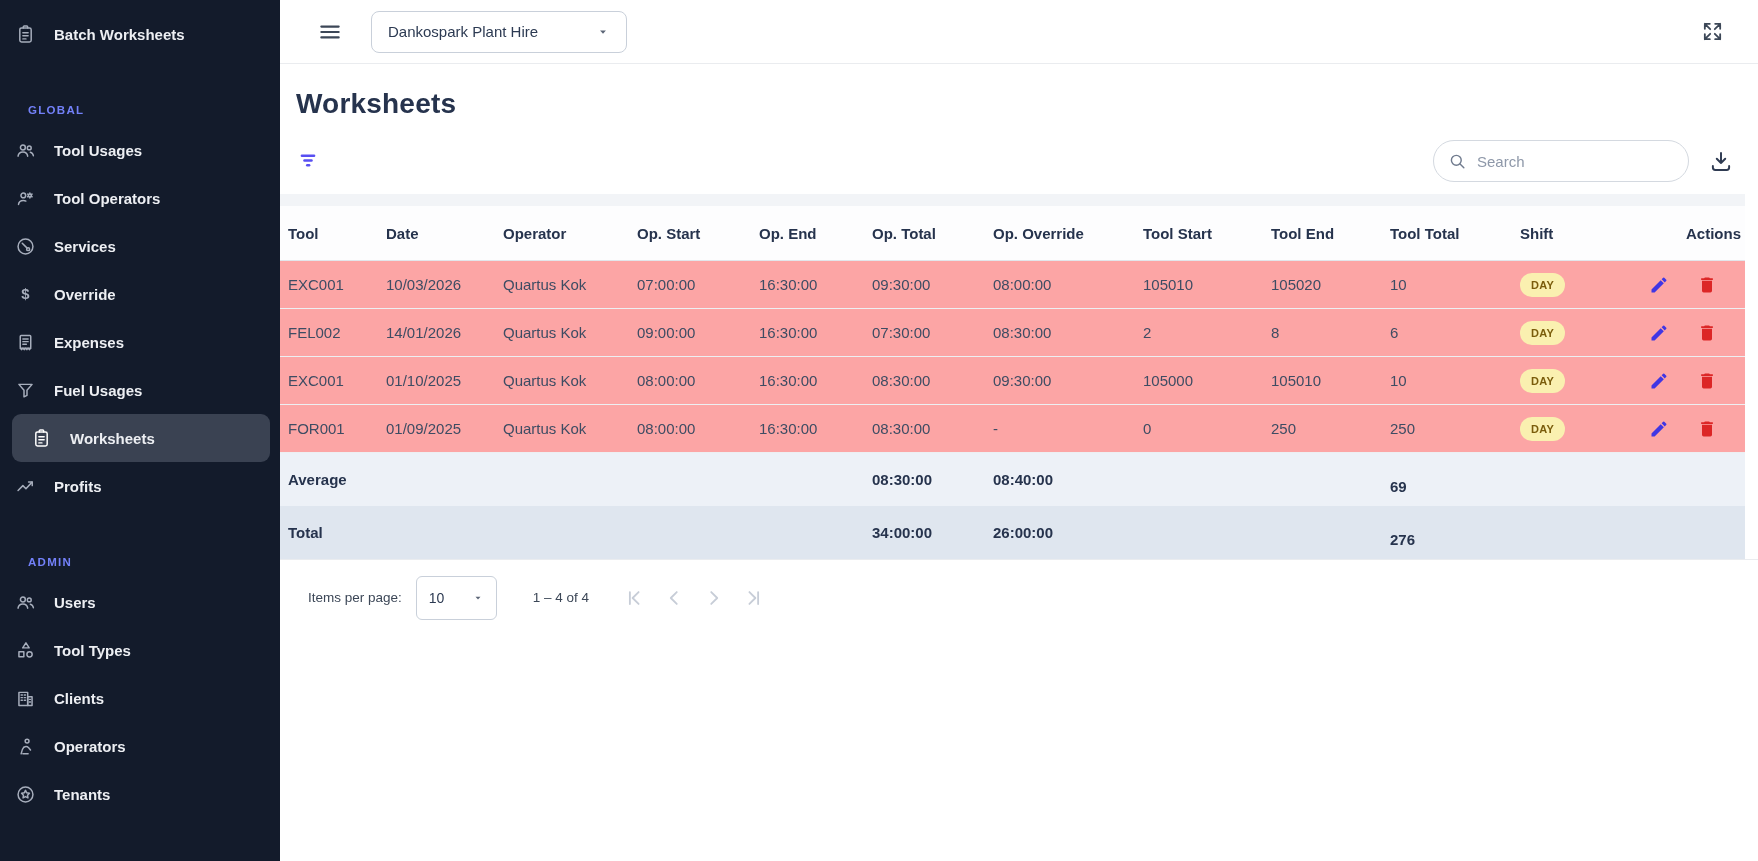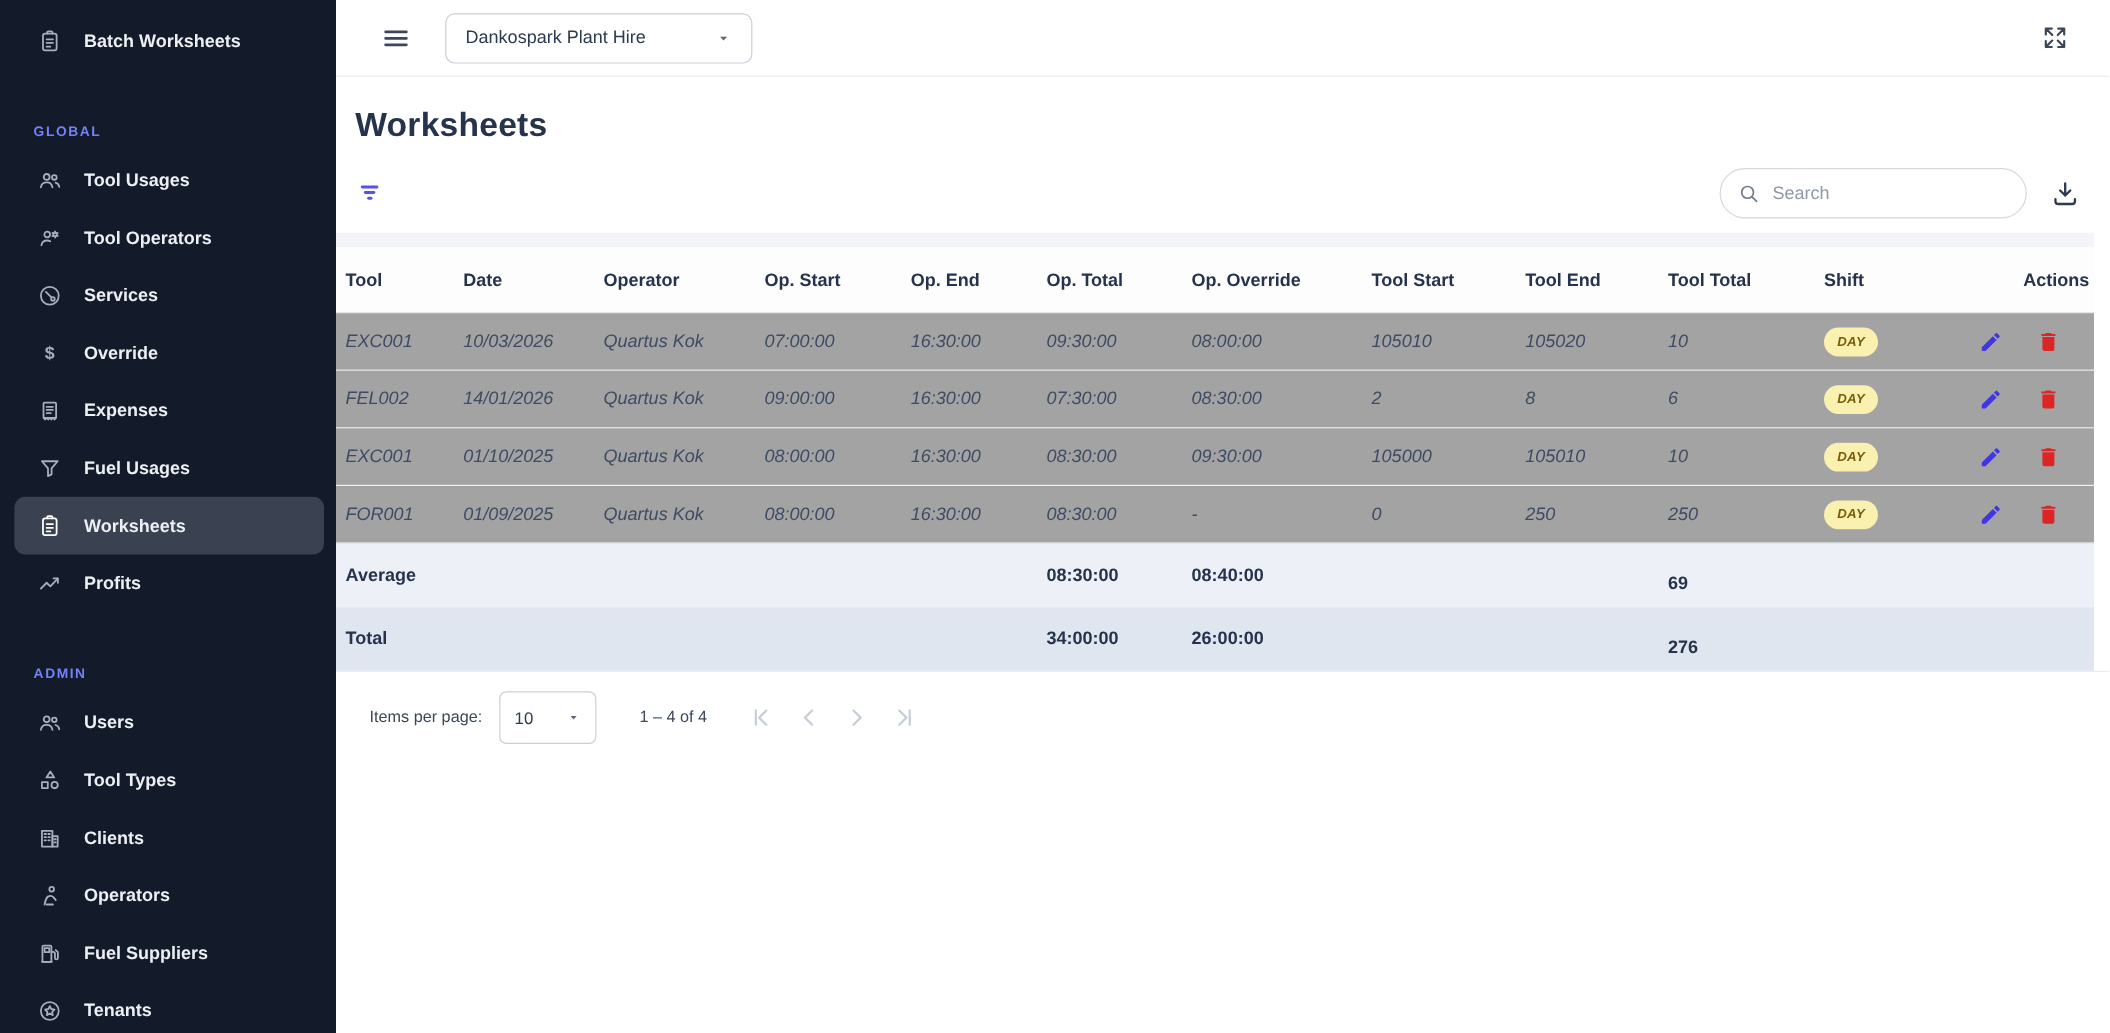--- a/index.html
+++ b/index.html
@@ -21,21 +21,21 @@
     --total-bg:#DFE6EF;
   }
   *{box-sizing:border-box;margin:0;padding:0;}
   html,body{width:1758px;height:861px;overflow:hidden;}
   body{font-family:"Liberation Sans",sans-serif;background:#fff;color:var(--cell);display:flex;}
   .ic{display:block;}
   button{background:none;border:none;cursor:pointer;padding:0;font-family:inherit;}
 
   
   .sidebar{width:280px;min-width:280px;height:100%;background:var(--sidebar-bg);padding-top:10px;overflow:hidden;}
-  .sb-item{height:48px;display:flex;align-items:center;gap:18px;padding-left:31px;margin-right:10px;color:var(--sb-text);font-size:15px;font-weight:600;cursor:pointer;}
+  .sb-item{height:48px;display:flex;align-items:center;gap:18px;padding-left:15px;margin-right:10px;color:var(--sb-text);font-size:15px;font-weight:600;cursor:pointer;}
   .sb-item .ic{width:21px;height:21px;color:var(--sb-icon);flex:0 0 21px;}
   .sb-item.active{background:var(--sidebar-active);border-radius:9px;margin-left:12px;padding-left:19px;}
   .sb-item.active .ic{color:#fff;}
   .sb-section{margin:46px 0 10px 28px;font-size:11.5px;font-weight:700;letter-spacing:1.3px;color:var(--section-label);}
 
   
   .main{flex:1;height:614px;display:flex;flex-direction:column;min-width:0;}
   .topbar{height:64px;display:flex;align-items:center;border-bottom:1px solid var(--line);padding:0 34px 0 30px;flex:0 0 auto;}
   .hamburger{width:26px;height:26px;color:#3C4757;margin-left:7px;}
   .tenant-select{margin-left:28px;width:256px;height:42px;border:1px solid #C9D0DA;border-radius:8px;display:flex;align-items:center;padding:0 16px;cursor:pointer;background:#fff;}
@@ -54,21 +54,21 @@
   .search-box input{border:none;outline:none;flex:1;font-size:15px;font-family:inherit;color:#0369a1;background:transparent;}
   .search-box input::placeholder{color:#8E98A9;}
   .download-btn{margin-left:19px;width:26px;height:26px;color:#2F3B52;}
 
   
   .table-wrap{margin-right:13px;flex:0 0 auto;}
   .t-topstrip{height:12px;background:#F2F4F7;}
   .tgrid{display:grid;grid-template-columns:98px 117px 134px 122px 113px 121px 150px 128px 119px 130px 113px 1fr;align-items:center;padding-left:8px;}
   .thead{height:55px;font-weight:700;color:var(--ink);font-size:15px;border-bottom:1px solid #E2E6EB;background:#FDFDFE;}
   .thead .th-actions{text-align:right;padding-right:4px;}
-  .trow{height:48px;border-bottom:1px solid var(--row-line);font-size:15px;color:var(--cell);background:#a3a3a3;font-style:italic;}
+  .trow{height:48px;border-bottom:1px solid var(--row-line);font-size:15px;color:var(--cell);background:#fca5a5;}
   .cell-actions{display:flex;justify-content:flex-end;align-items:center;gap:28px;padding-right:28px;}
   .icon-btn{width:20px;height:20px;}
   .icon-btn.edit{color:var(--edit);}
   .icon-btn.delete{color:var(--delete);}
   .badge{display:inline-block;padding:6px 11px;border-radius:14px;background:var(--badge-bg);color:var(--badge-text);font-size:11px;font-weight:700;letter-spacing:.3px;}
   .trow-sum{height:53px;font-size:15px;font-weight:700;color:var(--ink);}
   .trow-sum.avg{background:var(--avg-bg);}
   .trow-sum.total{background:var(--total-bg);}
   .col-optotal{grid-column:6;}
   .col-opoverride{grid-column:7;}
@@ -270,26 +270,20 @@
     <svg class="ic" viewBox="0 0 24 24" fill="none" stroke="currentColor" stroke-width="1.7" stroke-linecap="round" stroke-linejoin="round">
         <use href="#i-building"></use>
       </svg>
     <span>Clients</span>
   </div>
   <div class="sb-item">
     <svg class="ic" viewBox="0 0 24 24" fill="none" stroke="currentColor" stroke-width="1.7" stroke-linecap="round" stroke-linejoin="round">
         <use href="#i-person"></use>
       </svg>
     <span>Operators</span>
-  </div>
-  <div class="sb-item">
-    <svg class="ic" viewBox="0 0 24 24" fill="none" stroke="currentColor" stroke-width="1.7" stroke-linecap="round" stroke-linejoin="round">
-        <use href="#i-pump"></use>
-      </svg>
-    <span>Fuel Suppliers</span>
   </div>
   <div class="sb-item">
     <svg class="ic" viewBox="0 0 24 24" fill="none" stroke="currentColor" stroke-width="1.7" stroke-linecap="round" stroke-linejoin="round">
         <use href="#i-star"></use>
       </svg>
     <span>Tenants</span>
   </div>
 </nav>
 
 <div class="main">

